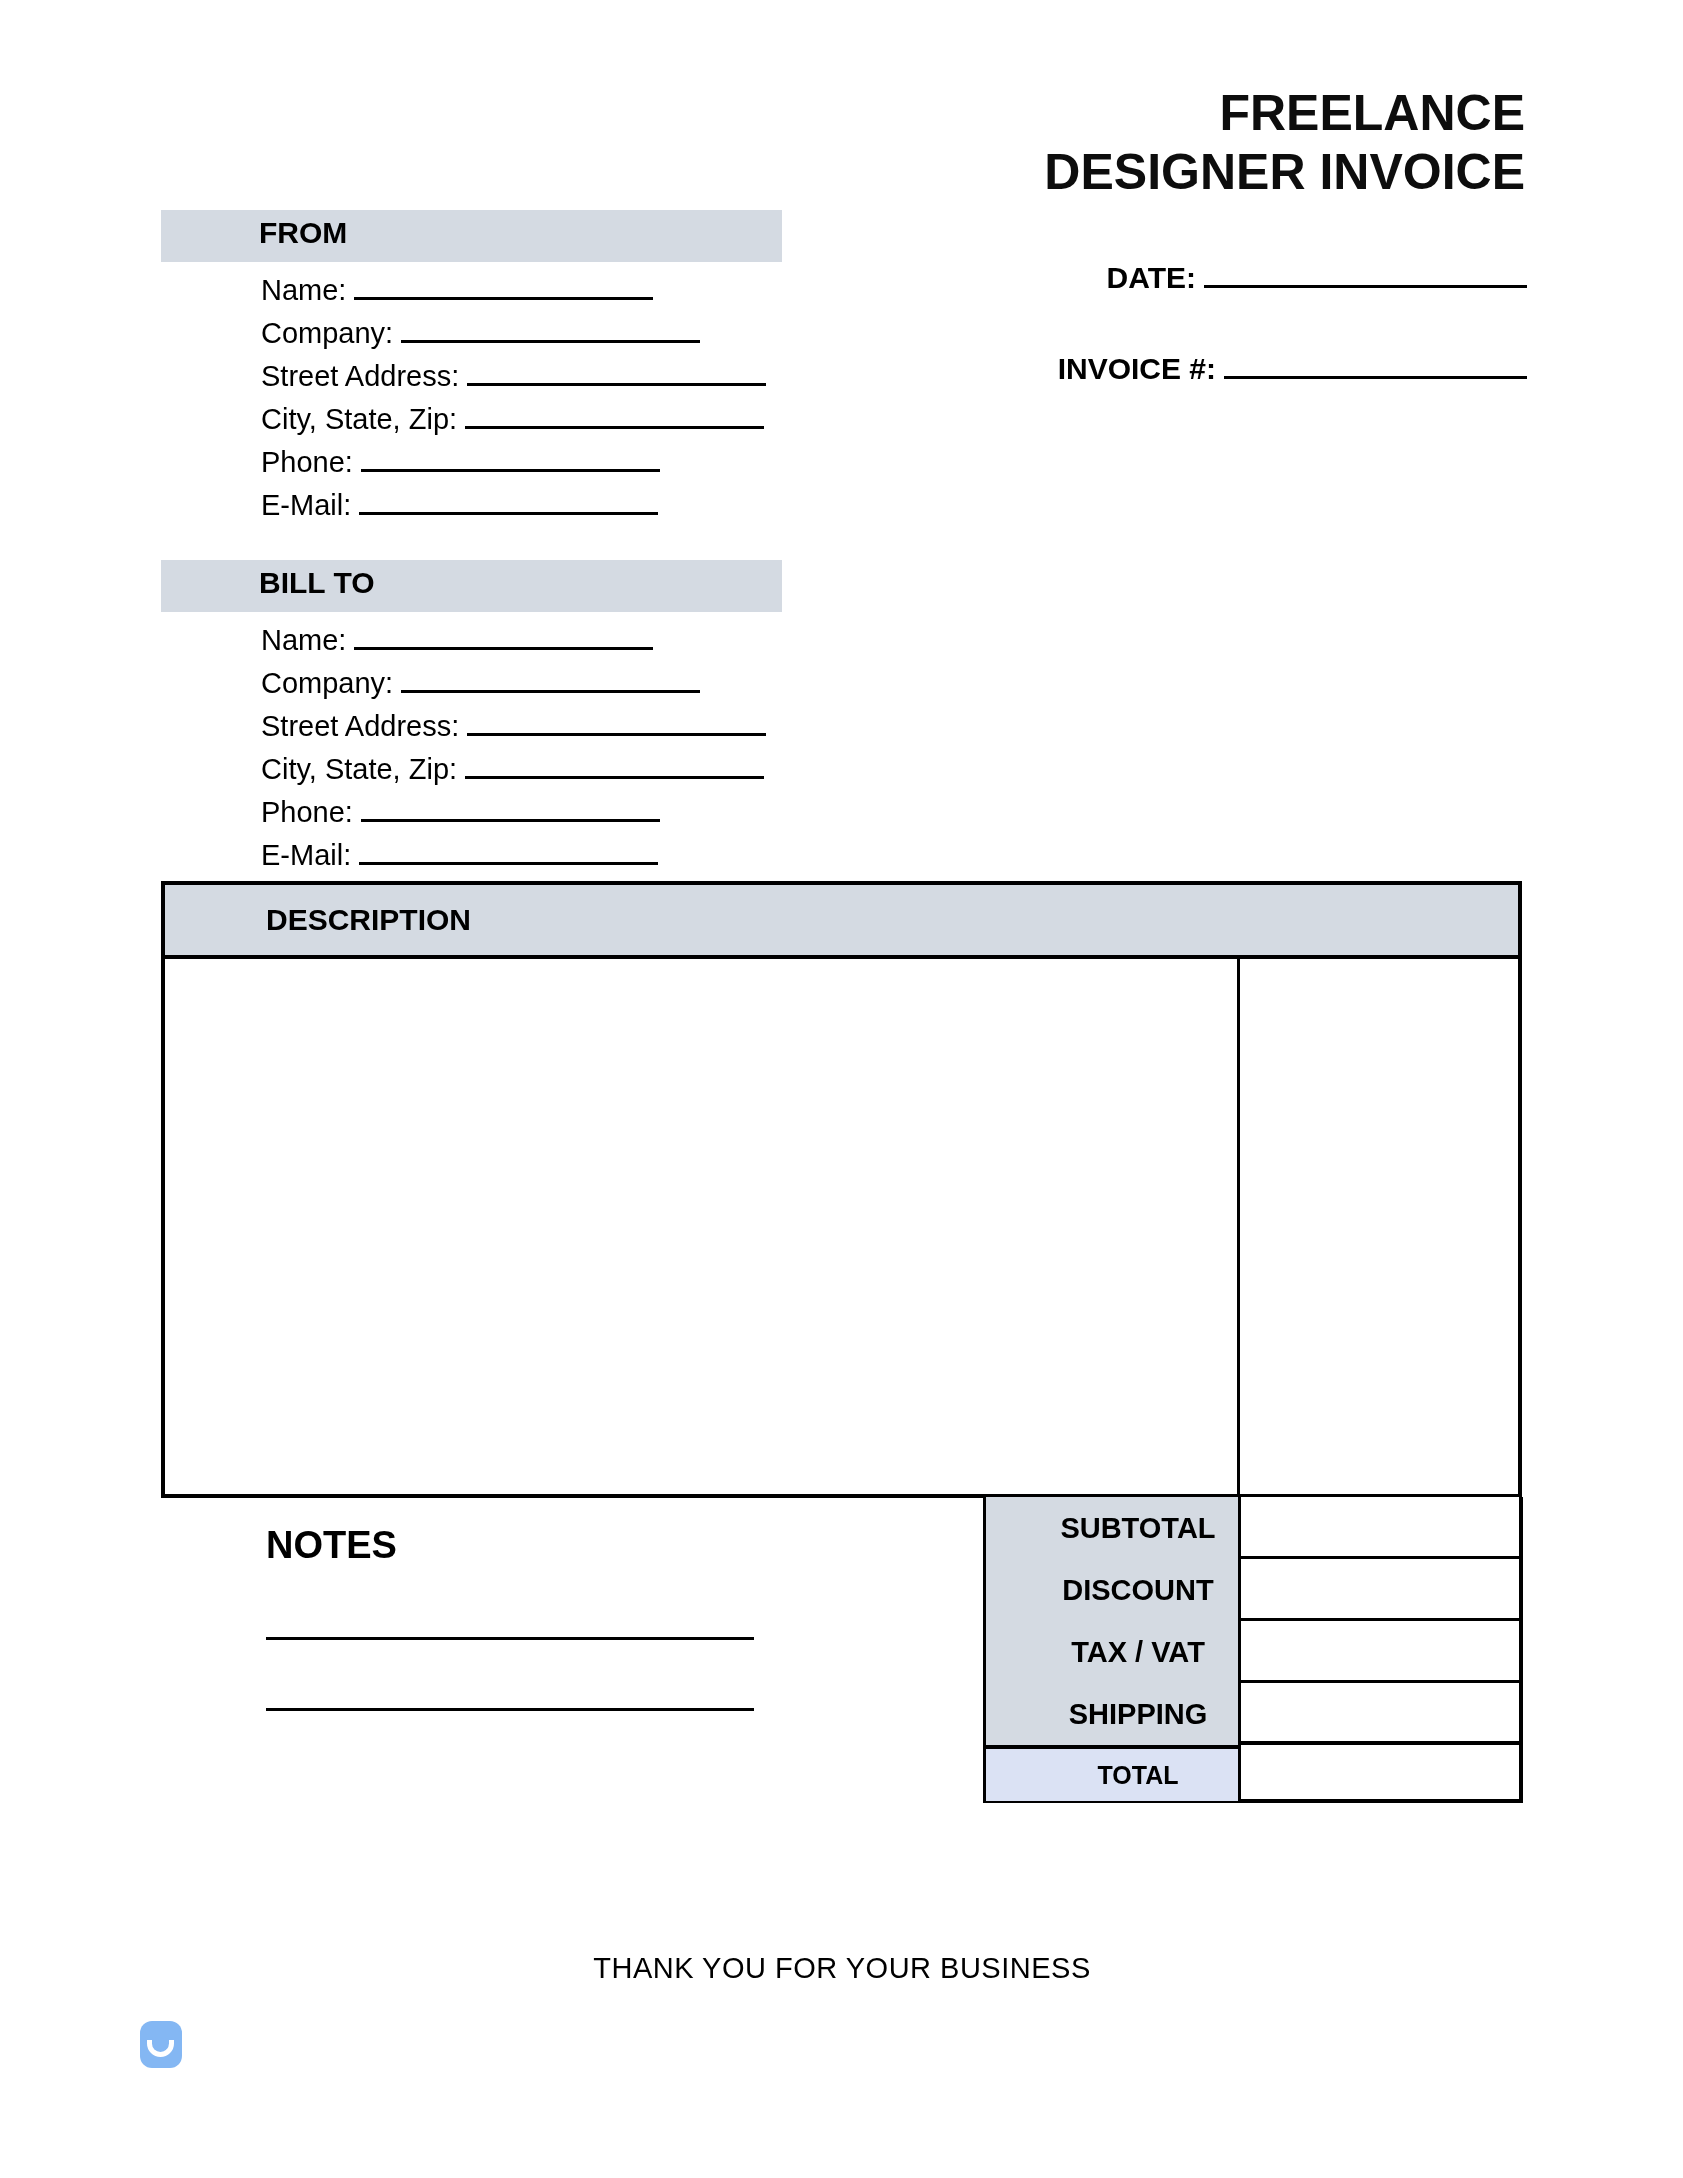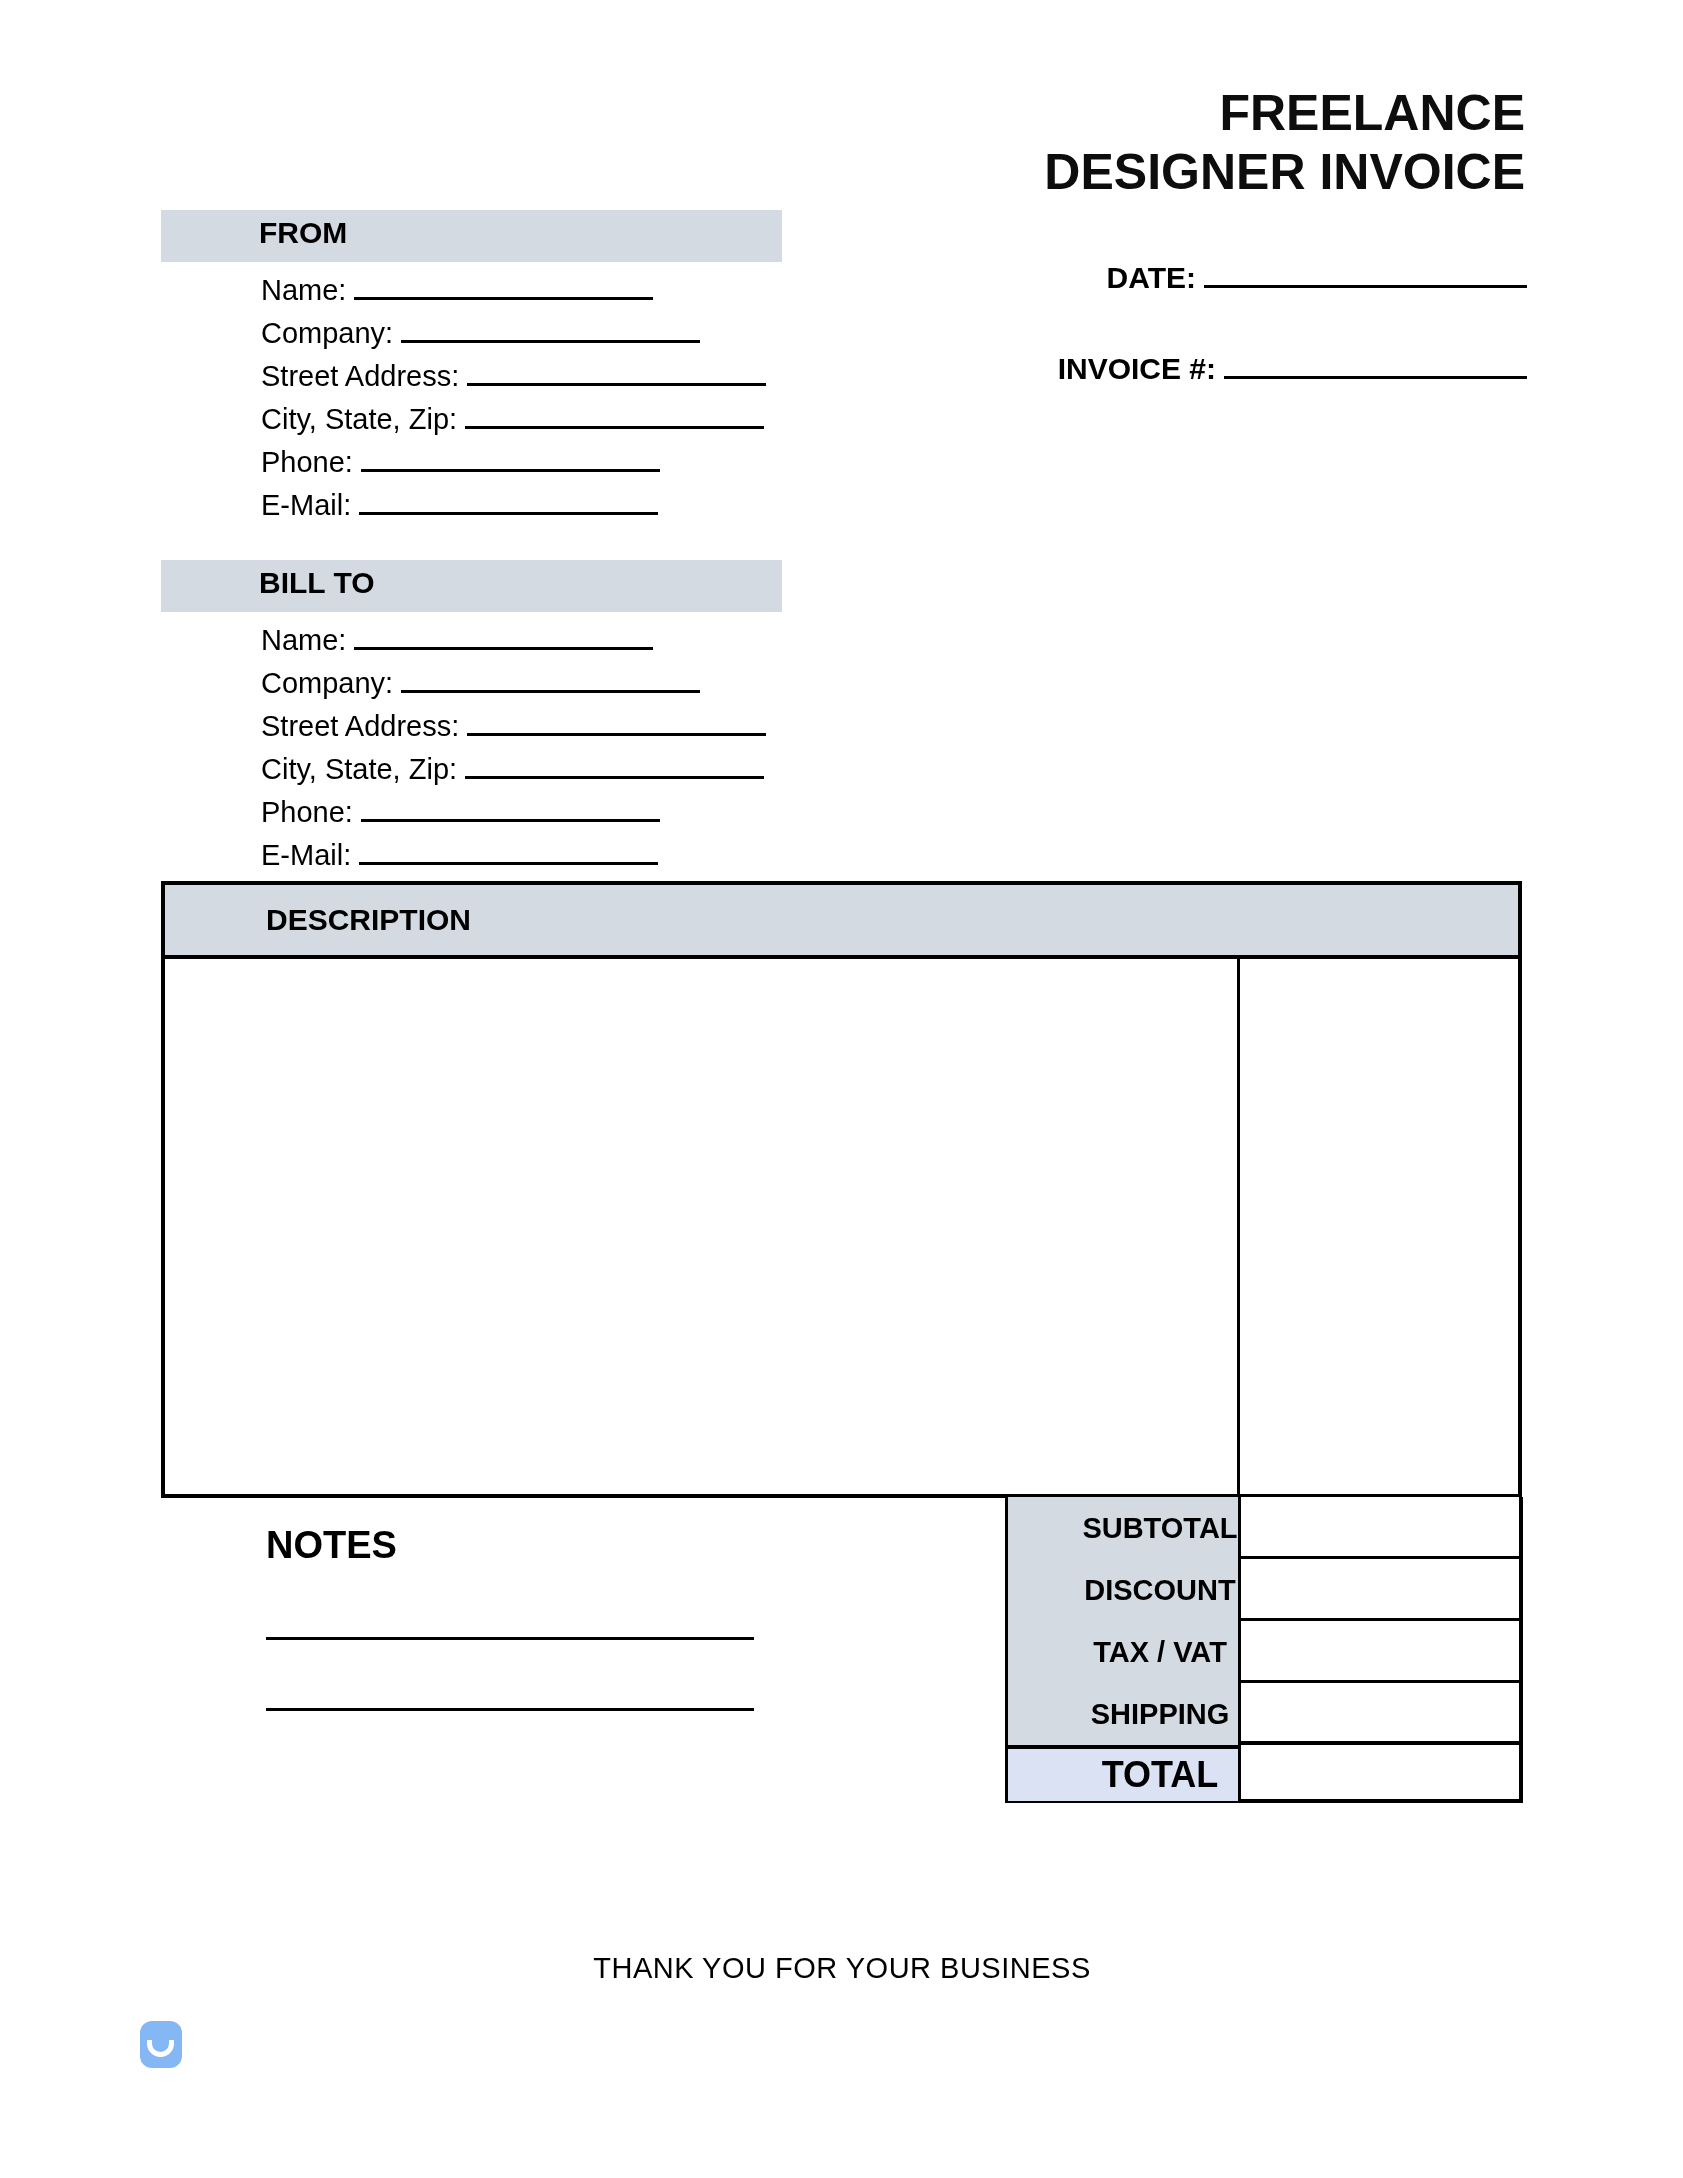--- a/index.html
+++ b/index.html
@@ -58,29 +58,29 @@
     position:absolute;top:0;right:0;width:281px;text-align:center;
   }
   .items-body{flex:1;display:flex;}
   .items-body .desc-cell{flex:1;}
   .items-body .amount-cell{width:281px;border-left:3px solid #000;box-sizing:border-box;}
 
   
   .totals-labels{
     top:1497px;left:983px;width:307px;height:306px;box-sizing:border-box;
     border-left:3px solid #000;border-bottom:4px solid #000;
-    display:flex;flex-direction:column;margin-left:22px;
+    display:flex;flex-direction:column;
   }
   .totals-label-row{
     height:62px;flex:0 0 62px;background:#d4dae2;
     font-size:29px;font-weight:bold;line-height:62px;text-align:center;
   }
   .totals-total-row{
     flex:1;background:#dbe2f4;border-top:4px solid #000;box-sizing:border-box;
-    font-size:36px;font-weight:bold;line-height:52px;text-align:center;
+    font-size:25px;font-weight:bold;line-height:52px;text-align:center;
   }
   .totals-amounts{
     top:1497px;left:1238px;width:285px;height:306px;box-sizing:border-box;
     border-left:3px solid #000;border-right:4px solid #000;border-bottom:4px solid #000;
     display:flex;flex-direction:column;
   }
   .amount-row{height:62px;flex:0 0 62px;box-sizing:border-box;border-bottom:3px solid #000;background:#fff;
     font-size:29px;line-height:62px;text-align:center;}
   .amount-row.pre-total{border-bottom:4px solid #000;}
   .amount-row.total{flex:1;border-bottom:none;line-height:56px;}

